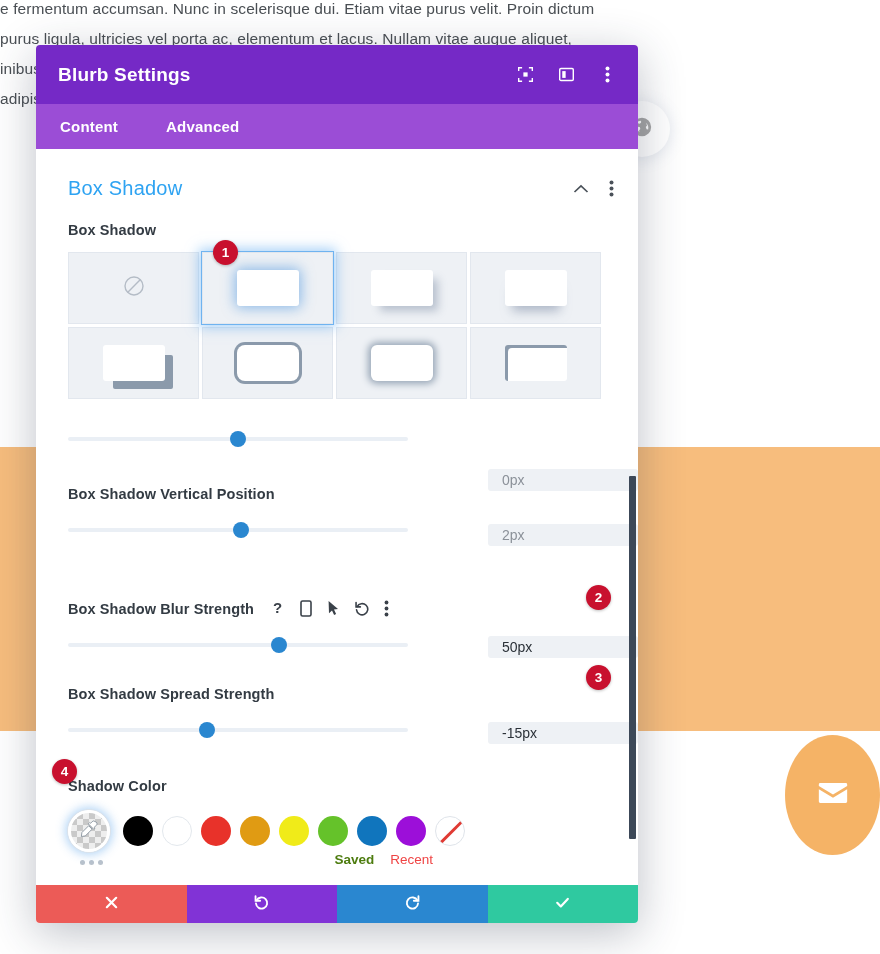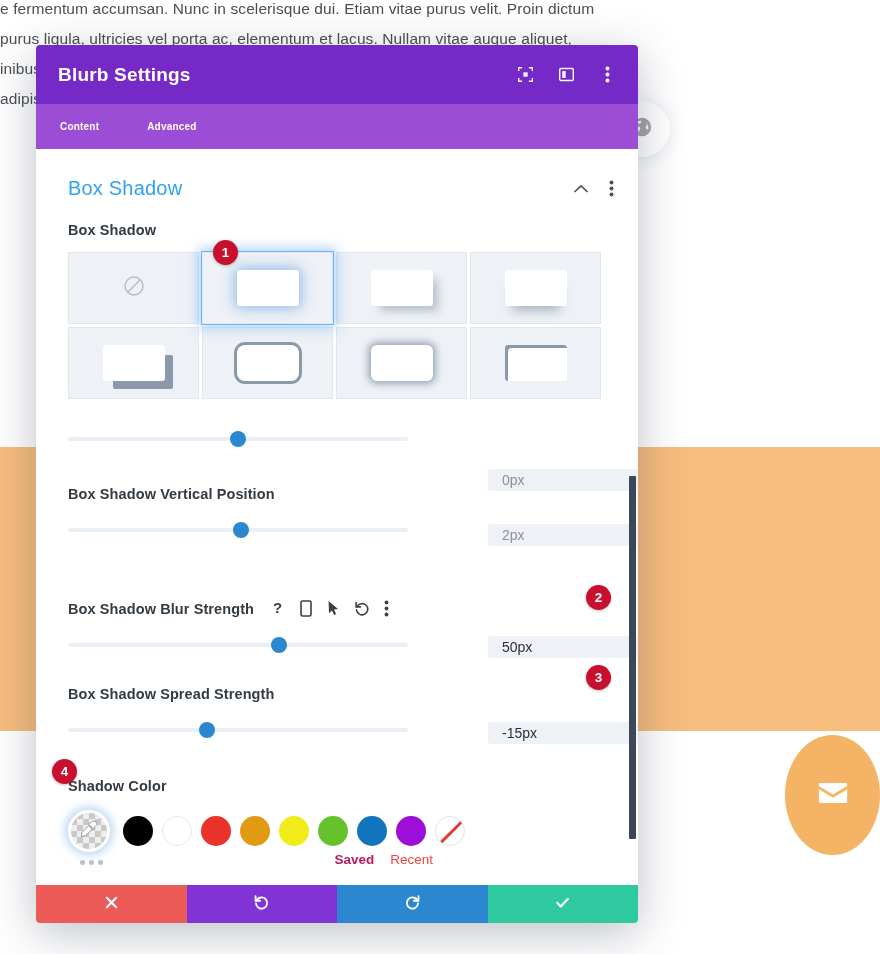--- a/index.html
+++ b/index.html
@@ -56,21 +56,21 @@
   .modal-title {
     color: #fff; font-size: 19px; font-weight: bold; flex: 1; letter-spacing:.2px;
   }
   .hdr-icons { display: flex; align-items: center; gap: 23px; }
   .hdr-icons .ic { width: 18px; height: 18px; display:flex; align-items:center; justify-content:center; cursor:pointer;}
   .hdr-icons svg { display:block; }
 
   .tabs { height: 45px; background: #9b4dd6; display: flex; }
   .tab {
     padding: 0 24px; height: 45px; display: flex; align-items: center;
-    color: #ffffff; font-size: 10px; font-weight: bold; cursor: pointer;
+    color: #ffffff; font-size: 15px; font-weight: bold; cursor: pointer;
     letter-spacing: .2px;
   }
   .tab.active { background: #a86ae0; }
 
   .body-scroll {
     position: relative; height: 774px; background: #fff; overflow: hidden;
   }
   .scroll-track {
     position: absolute; right: 0px; top: 0; width: 10px; height: 774px;
     background: transparent;
@@ -157,21 +157,21 @@
   .sw-none::after {
     content:''; position:absolute; left:-3px; top:13px; width:38px; height:3px;
     background:#e03a33; transform: rotate(-45deg);
   }
   .more-dots { margin: 8px 0 0 12px; display:flex; gap:4px; cursor:pointer;}
   .more-dots i { width:5px; height:5px; border-radius:50%; background:#b9c2cc; }
   .saved-recent {
     position: absolute; right: 205px; bottom: -2px; display: flex; gap: 16px;
     font-size: 13.5px;
   }
-  .saved { color: #be185d; font-weight: bold; cursor:pointer;margin-left:48px; }
+  .saved { color: #4d7c0f; font-weight: bold; cursor:pointer;margin-left:48px; }
   .recent { color: #ef4444; font-weight: normal; cursor:pointer; }
 
   
   .action-bar {
     position: absolute; left: 0; bottom: 0; width: 602px; height: 38px; display: flex;
   }
   .act { flex: 1; display: flex; align-items: center; justify-content: center; cursor: pointer; }
   .act svg { width: 17px; height: 17px; }
   .act-cancel { background: #ec5b57; }
   .act-undo   { background: #8133d6; }

